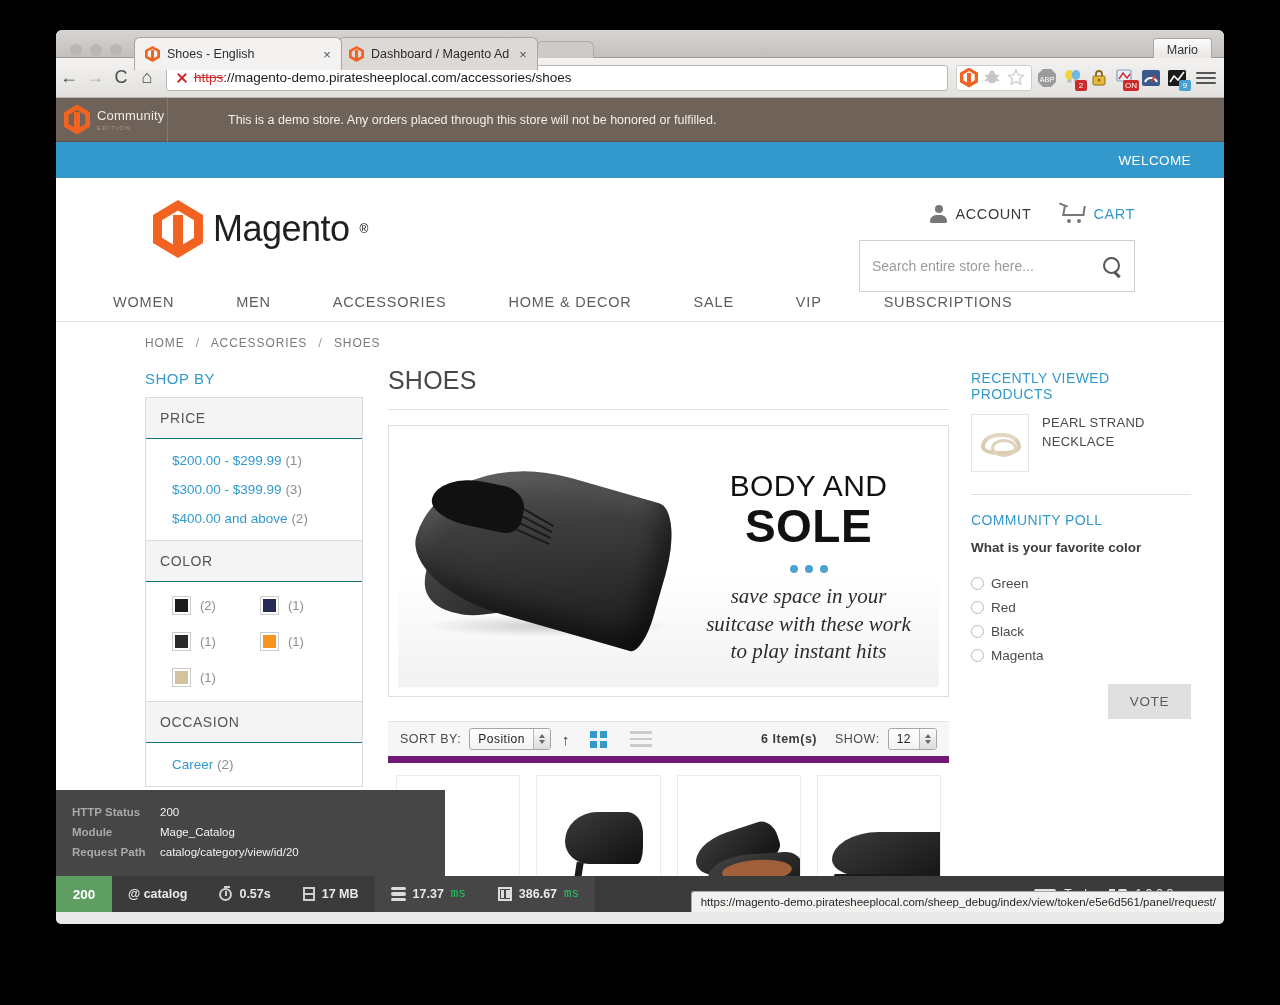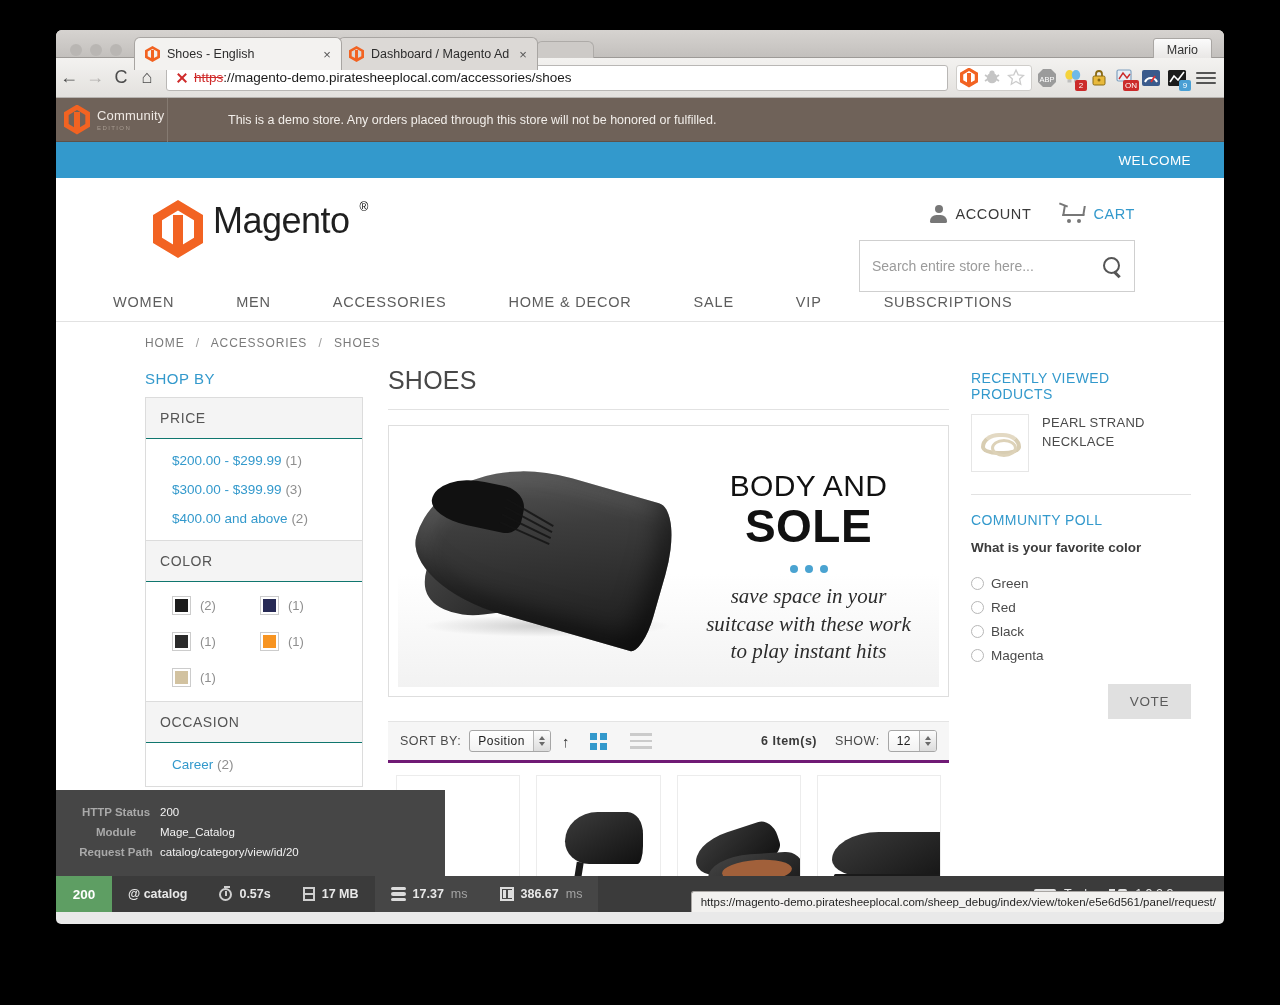--- a/index.html
+++ b/index.html
@@ -153,21 +153,21 @@
 
   
   #store-header {
     position: relative;
     height: 104px;
     background: #fff;
     padding: 0 33px;
   }
   #store-logo {
     position: absolute; left: 97px; top: 22px;
-    display: flex; align-items: flex-start; gap: 10px;
+    display: flex; align-items: center; gap: 10px;
   }
   .sl-mark { width: 50px; height: 58px; position: relative; }
   .sl-mark:before {
     content:""; position:absolute; inset:0; background:#f26322;
     clip-path: polygon(50% 0, 100% 26%, 100% 74%, 50% 100%, 50% 82%, 82% 65%, 82% 35%, 50% 18%, 18% 35%, 18% 65%, 50% 82%, 50% 100%, 0 74%, 0 26%);
   }
   .sl-mark:after { content:""; position:absolute; left:40%; top:25%; width:20%; height:60%; background:#f26322; }
   .sl-word { font-size: 36px; color: #1f1f1f; letter-spacing: -.5px; }
   .sl-reg { font-size: 12px; vertical-align: super; }
   #header-links {
@@ -331,21 +331,21 @@
   .hero-sub {
     font-family: "Liberation Serif", serif; font-style: italic;
     font-size: 21px; color: #2b2b2b; line-height: 1.32;
   }
 
   
   #sort-bar {
     margin-top: 24px;
     height: 42px;
     background: #f6f6f6;
-    border-top: 1px solid #e4e4e4; border-bottom: 3px solid #701a75;
+    border-top: 1px solid #e4e4e4; border-bottom: 7px solid #701a75;
     display: flex; align-items: center; padding: 0 12px;
     font-size: 12.5px; color: #4a4a4a; letter-spacing: .5px;
   }
   .sel-wrap {
     display: inline-flex; align-items: center;
     border: 1px solid #a6a6a6; border-radius: 3px;
     background: linear-gradient(#fff,#f2f2f2);
     height: 22px; margin-left: 8px; overflow: hidden;
   }
   .sel-val { padding: 0 8px; font-size: 12px; color: #222; }
@@ -426,42 +426,41 @@
     padding: 10px 22px; font-size: 13.5px; letter-spacing: .6px;
     font-family: "Liberation Sans", sans-serif;
   }
 
   
   #debug-panel {
     position: absolute; left: 0; bottom: 36px;
     width: 389px; background: #464646;
     padding: 12px 0 14px 0;
     z-index: 40;
-    text-align: center;
   }
   .dbg-row { display: flex; padding: 4px 0 4px 16px; font-size: 11.5px; }
   .dbg-k { width: 88px; flex: 0 0 88px; color: #a9a9a9; font-weight: bold; }
   .dbg-v { color: #f2f2f2; }
 
   
   #debug-bar {
     position: absolute; left: 0; right: 0; bottom: 0;
     height: 36px; background: #3b3b3b;
     display: flex; align-items: center;
     z-index: 45; color: #e8e8e8; font-size: 12.5px;
   }
   #dbg-status {
     width: 56px; height: 36px; background: #5e9e63; color: #fff;
     display: flex; align-items: center; justify-content: center;
     font-size: 13.5px; font-weight: bold;
   }
   .dbg-seg { display: flex; align-items: center; gap: 7px; padding: 0 16px; height: 36px; }
   .dbg-seg.b2 { background: #464646; }
   .dbg-num { font-weight: bold; }
-  .dbg-unit { color: #a3a3a3; font-weight: normal; }
+  .dbg-unit { color: #22c55e; font-weight: normal; font-family: Liberation Mono, monospace; }
   .ic-clock { width: 13px; height: 13px; border: 2px solid #cfcfcf; border-radius: 50%; position: relative;}
   .ic-clock:before { content:""; position:absolute; left:4px; top:1.5px; width:1.6px; height:5px; background:#cfcfcf;}
   .ic-clock:after { content:""; position:absolute; left:-1px; top:-4px; width:6px; height:2px; background:#cfcfcf; left:2.5px;}
   .ic-mem { width: 12px; height: 14px; border: 2px solid #cfcfcf; position:relative; }
   .ic-mem:before { content:""; position:absolute; left:0; top:4px; width:8px; height:2px; background:#cfcfcf;}
   .ic-db { display:flex; flex-direction:column; gap:2px; }
   .ic-db i { width: 15px; height: 3.4px; background:#dcdcdc; border-radius: 2px; display:block;}
   .ic-layout { width: 14px; height: 14px; border: 2px solid #dcdcdc; position:relative;}
   .ic-layout:before { content:""; position:absolute; left:1px; top:1px; width:3px; height:8px; background:#dcdcdc;}
   .ic-layout:after { content:""; position:absolute; left:6px; top:1px; width:4px; height:8px; background:#dcdcdc;}

